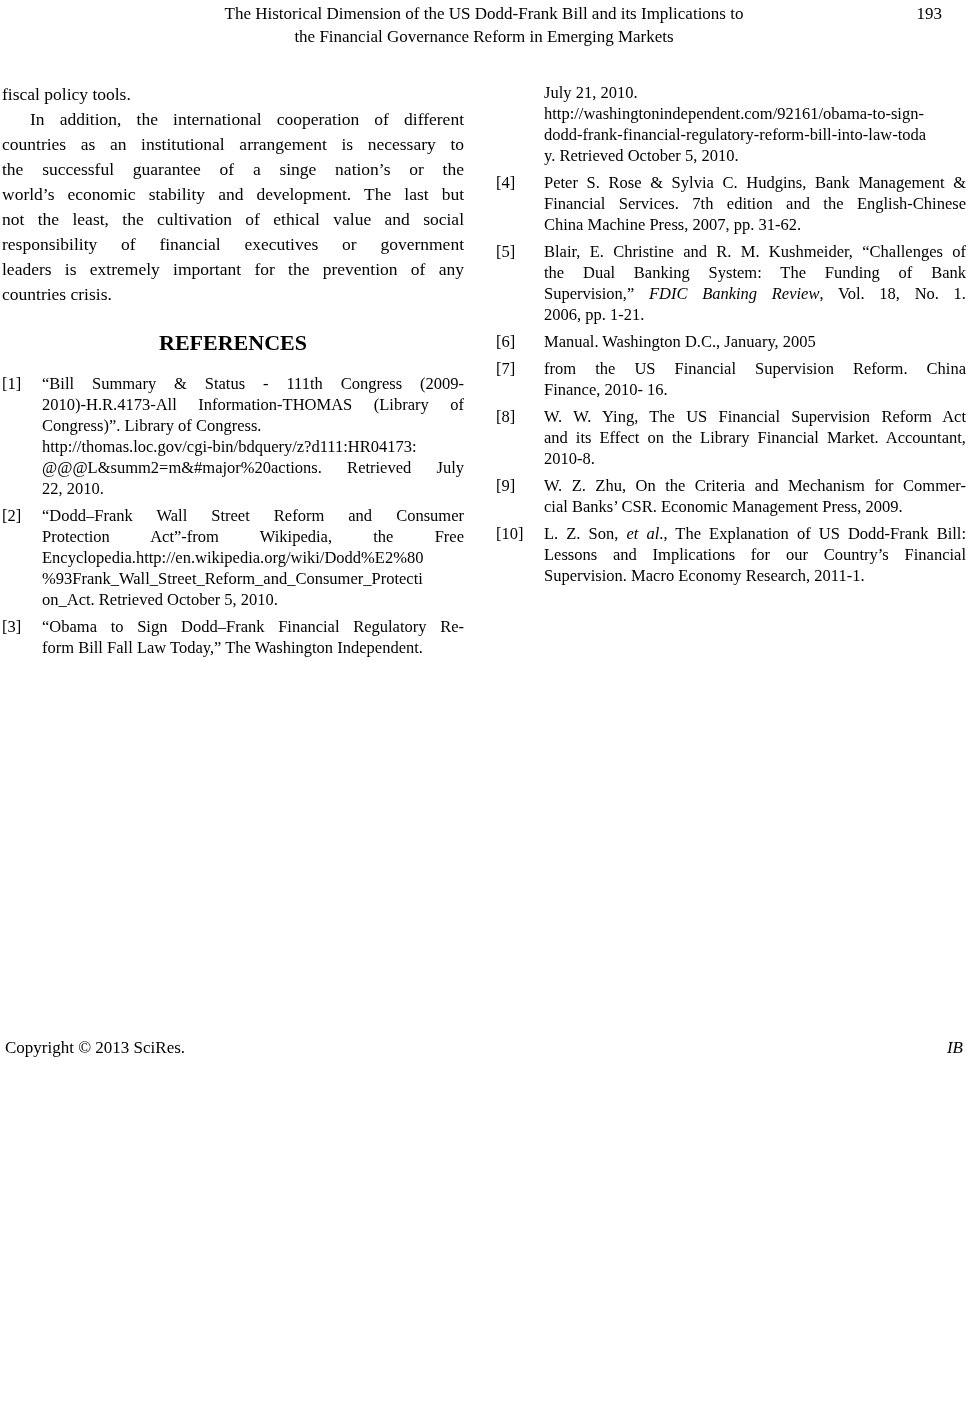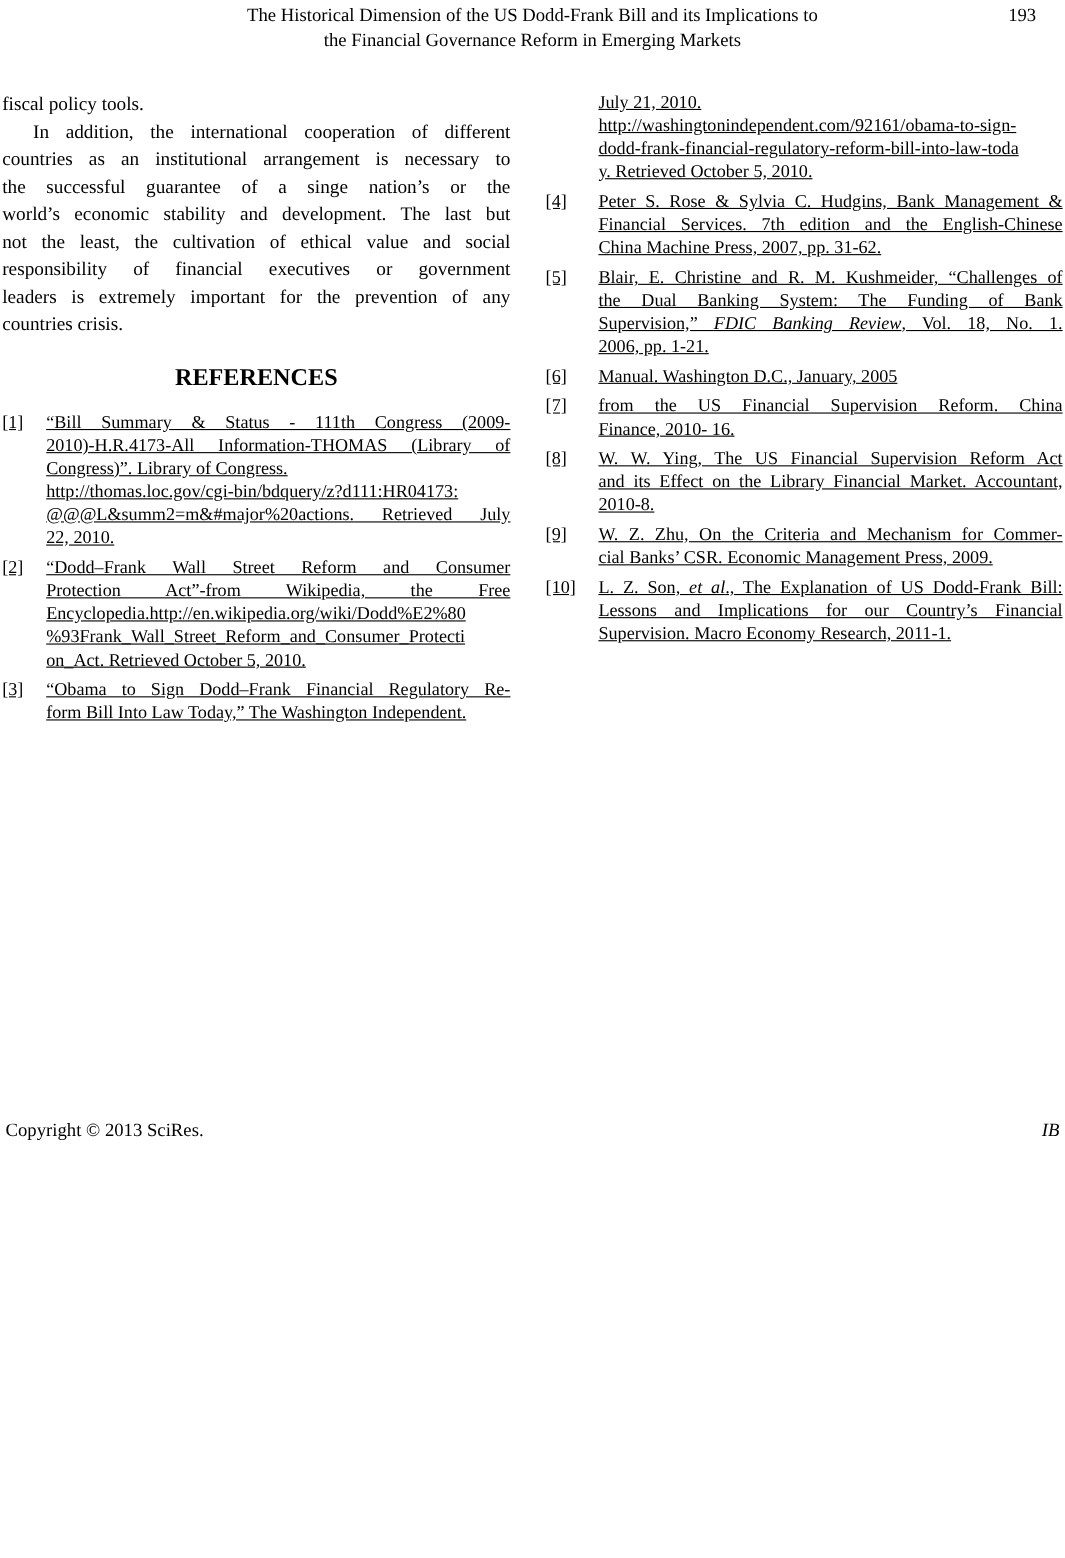--- a/index.html
+++ b/index.html
@@ -37,31 +37,31 @@
   .tline { text-align: left; }
   .tline.just { text-align: justify; text-align-last: justify; }
   .tline.ind  { text-indent: 28px; }
   .refs-heading {
     font-size: 22px;
     font-weight: bold;
     text-align: center;
     line-height: 28px;
     margin: 22px 0 16px 0;
   }
-  .refs { font-size: 16.5px; line-height: 21px; text-decoration: underline; }
+  .refs { font-size: 16.5px; line-height: 21px; }
   .ref { display: flex; margin-bottom: 6px; }
   .ref-label { flex: 0 0 40px; }
   .col-right .ref-label { flex: 0 0 48px; }
   .ref-body { flex: 1; min-width: 0; overflow-wrap: break-word; }
   .it { font-style: italic; }
   .page-footer {
     position: absolute;
     left: 5px;
     right: 5px;
-    bottom: 22px;
+    bottom: 2px;
     display: flex;
     justify-content: space-between;
     align-items: baseline;
     font-size: 17px;
     line-height: 21px;
   }
   .journal { font-weight: normal; font-style: italic; }
 </style>
 </head>
 <body>
@@ -107,21 +107,21 @@
               <div class="tline just"><span>Protection Act”-from Wikipedia, the Free</span></div>
               <div class="tline"><span>Encyclopedia.http://en.wikipedia.org/wiki/Dodd%E2%80</span></div>
               <div class="tline"><span>%93Frank_Wall_Street_Reform_and_Consumer_Protecti</span></div>
               <div class="tline"><span>on_Act. Retrieved October 5, 2010.</span></div>
             </div>
           </div>
           <div class="ref">
             <div class="ref-label">[3]</div>
             <div class="ref-body">
               <div class="tline just"><span>“Obama to Sign Dodd–Frank Financial Regulatory Re-</span></div>
-              <div class="tline"><span>form Bill Into Law Today,” The Washington Independent.</span></div>
+              <div class="tline"><span>form Bill Fall Law Today,” The Washington Independent.</span></div>
             </div>
           </div>
         </div>
     </div>
     <div class="col-right">
       <div class="refs" id="refs-right">
           <div class="ref">
             <div class="ref-label"></div>
             <div class="ref-body">
               <div class="tline"><span>July 21, 2010.</span></div>

